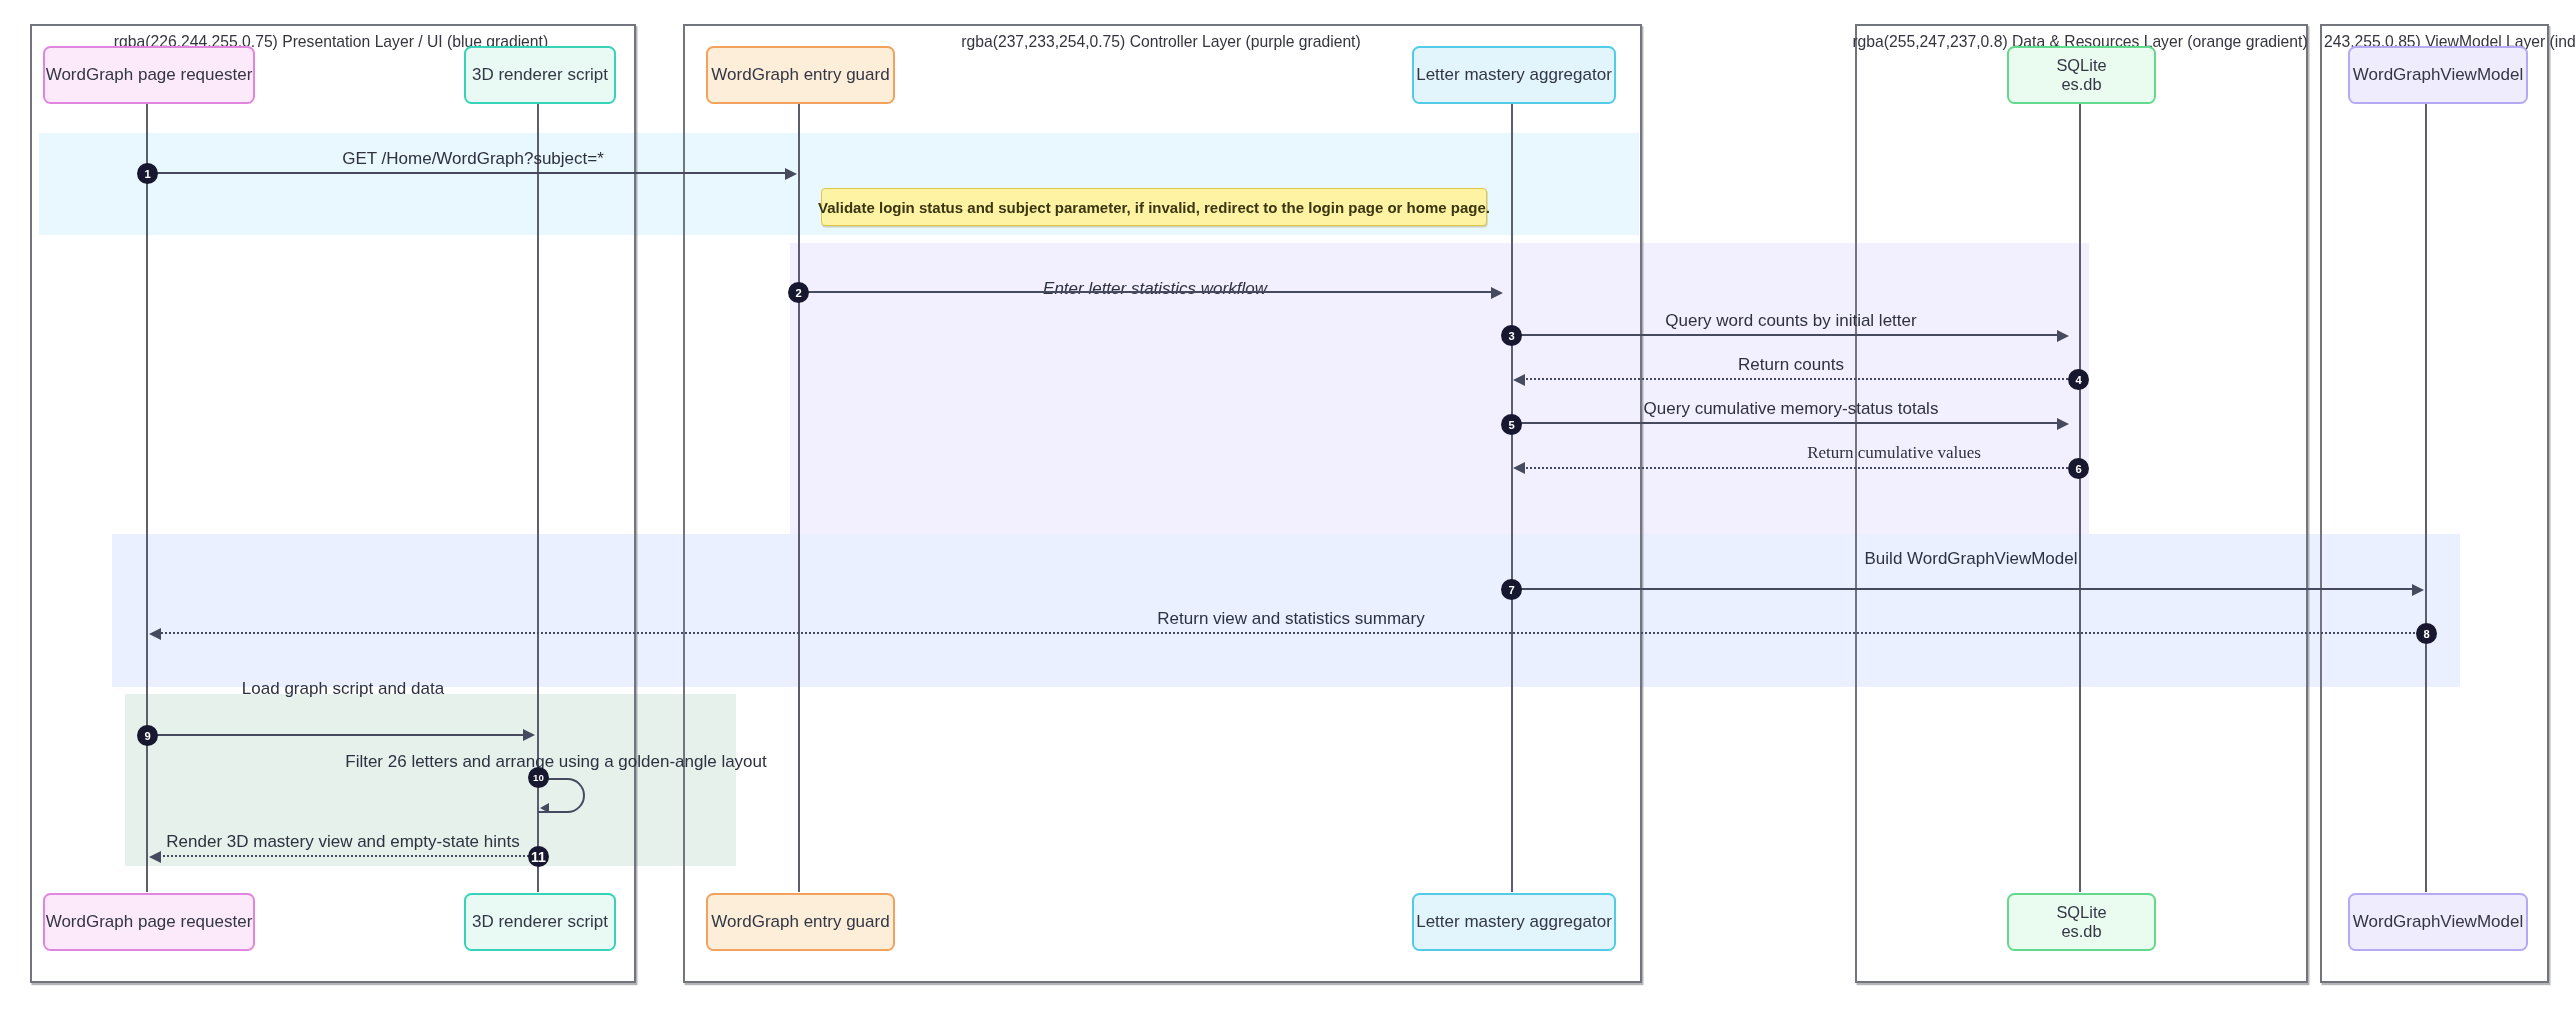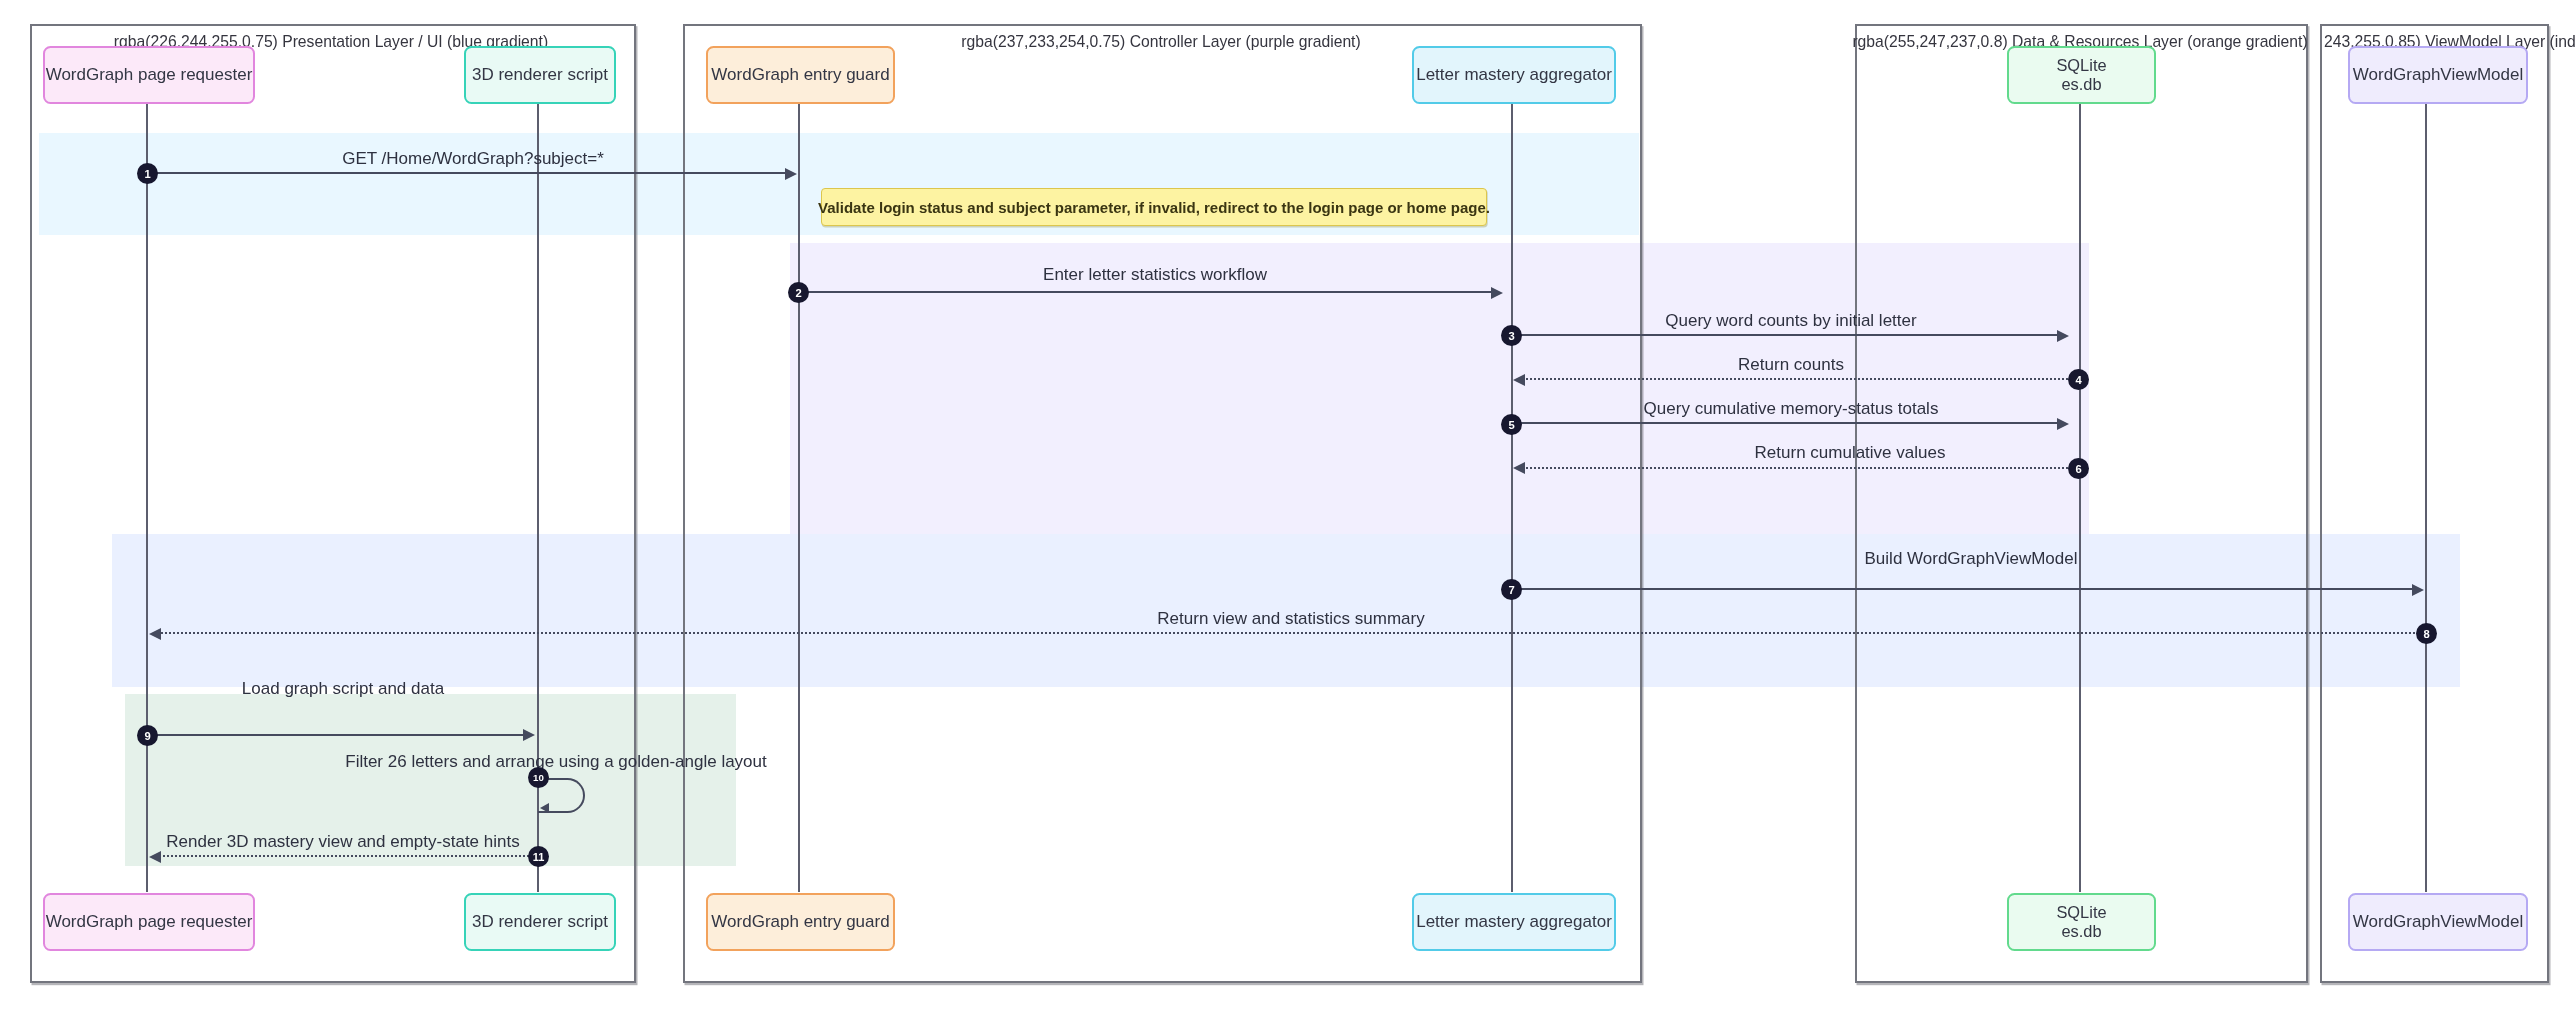--- a/index.html
+++ b/index.html
@@ -49,41 +49,41 @@
   <div class="lifeline" style="left:2079px;top:99px;height:793px;"></div>
   <div class="lifeline" style="left:2425px;top:99px;height:793px;"></div>
 
   <div class="note" style="left:821px;top:188px;width:664px;height:36px;font-size:15px;">Validate login status and subject parameter, if invalid, redirect to the login page or home page.</div>
 
   <div class="msg-label" style="left:473px;top:149px;">GET /Home/WordGraph?subject=*</div>
   <div class="mline" style="left:147px;top:172px;width:640px;"></div>
   <div class="head-r" style="left:785px;top:168px;"></div>
   <div class="seq-num" style="left:137px;top:163px;">1</div>
 
-  <div class="msg-label" style="left:1155px;top:265px;">Enter letter statistics workflow</div>
+  <div class="msg-label" style="left:1155px;top:279px;font-style:italic;">Enter letter statistics workflow</div>
   <div class="mline" style="left:799px;top:291px;width:694px;"></div>
   <div class="head-r" style="left:1491px;top:287px;"></div>
   <div class="seq-num" style="left:788px;top:282px;">2</div>
 
   <div class="msg-label" style="left:1791px;top:311px;">Query word counts by initial letter</div>
   <div class="mline" style="left:1512px;top:334px;width:549px;"></div>
   <div class="head-r" style="left:2057px;top:330px;"></div>
   <div class="seq-num" style="left:1501px;top:325px;">3</div>
 
   <div class="msg-label" style="left:1791px;top:355px;">Return counts</div>
   <div class="mline dotted" style="left:1523px;top:378px;width:556px;"></div>
   <div class="head-l" style="left:1513px;top:374px;"></div>
   <div class="seq-num" style="left:2068px;top:369px;">4</div>
 
   <div class="msg-label" style="left:1791px;top:399px;">Query cumulative memory-status totals</div>
   <div class="mline" style="left:1512px;top:422px;width:549px;"></div>
   <div class="head-r" style="left:2057px;top:418px;"></div>
   <div class="seq-num" style="left:1501px;top:414px;">5</div>
 
-  <div class="msg-label" style="left:1850px;top:443px;">Return cumulative values</div>
+  <div class="msg-label" style="left:1894px;top:443px;font-family:Liberation Serif, serif;">Return cumulative values</div>
   <div class="mline dotted" style="left:1523px;top:467px;width:556px;"></div>
   <div class="head-l" style="left:1513px;top:462px;"></div>
   <div class="seq-num" style="left:2068px;top:458px;">6</div>
 
   <div class="msg-label" style="left:1971px;top:549px;text-align:right;">Build WordGraphViewModel</div>
   <div class="mline" style="left:1512px;top:588px;width:903px;"></div>
   <div class="head-r" style="left:2412px;top:584px;"></div>
   <div class="seq-num" style="left:1501px;top:579px;">7</div>
 
   <div class="msg-label" style="left:1291px;top:609px;">Return view and statistics summary</div>
@@ -97,21 +97,21 @@
   <div class="seq-num" style="left:137px;top:725px;">9</div>
 
   <div class="msg-label" style="left:556px;top:752px;">Filter 26 letters and arrange using a golden-angle layout</div>
   <div class="loop-arc" style="left:538px;top:778px;width:45px;height:31px;"></div>
   <div class="head-l" style="left:540px;top:803px;border-width:5.2px 9.7px 5.2px 0;"></div>
   <div class="seq-num" style="left:528px;top:767px;font-size:9.7px;">10</div>
 
   <div class="msg-label" style="left:343px;top:832px;">Render 3D mastery view and empty-state hints</div>
   <div class="mline dotted" style="left:158px;top:855px;width:375px;"></div>
   <div class="head-l" style="left:149px;top:851px;"></div>
-  <div class="seq-num" style="left:528px;top:846px;font-size:11px;">11</div>
+  <div class="seq-num" style="left:528px;top:846px;font-size:14px;">11</div>
 
   <div class="actor" style="left:43px;top:46px;width:208px;background:#fce9f9;border-color:#e186de;">
     <span>WordGraph page requester</span>
   </div>
   <div class="actor" style="left:464px;top:46px;width:148px;background:#e9faf5;border-color:#36d3b8;">
     <span>3D renderer script</span>
   </div>
   <div class="actor" style="left:706px;top:46px;width:185px;background:#fdeeda;border-color:#f2a25c;">
     <span>WordGraph entry guard</span>
   </div>

